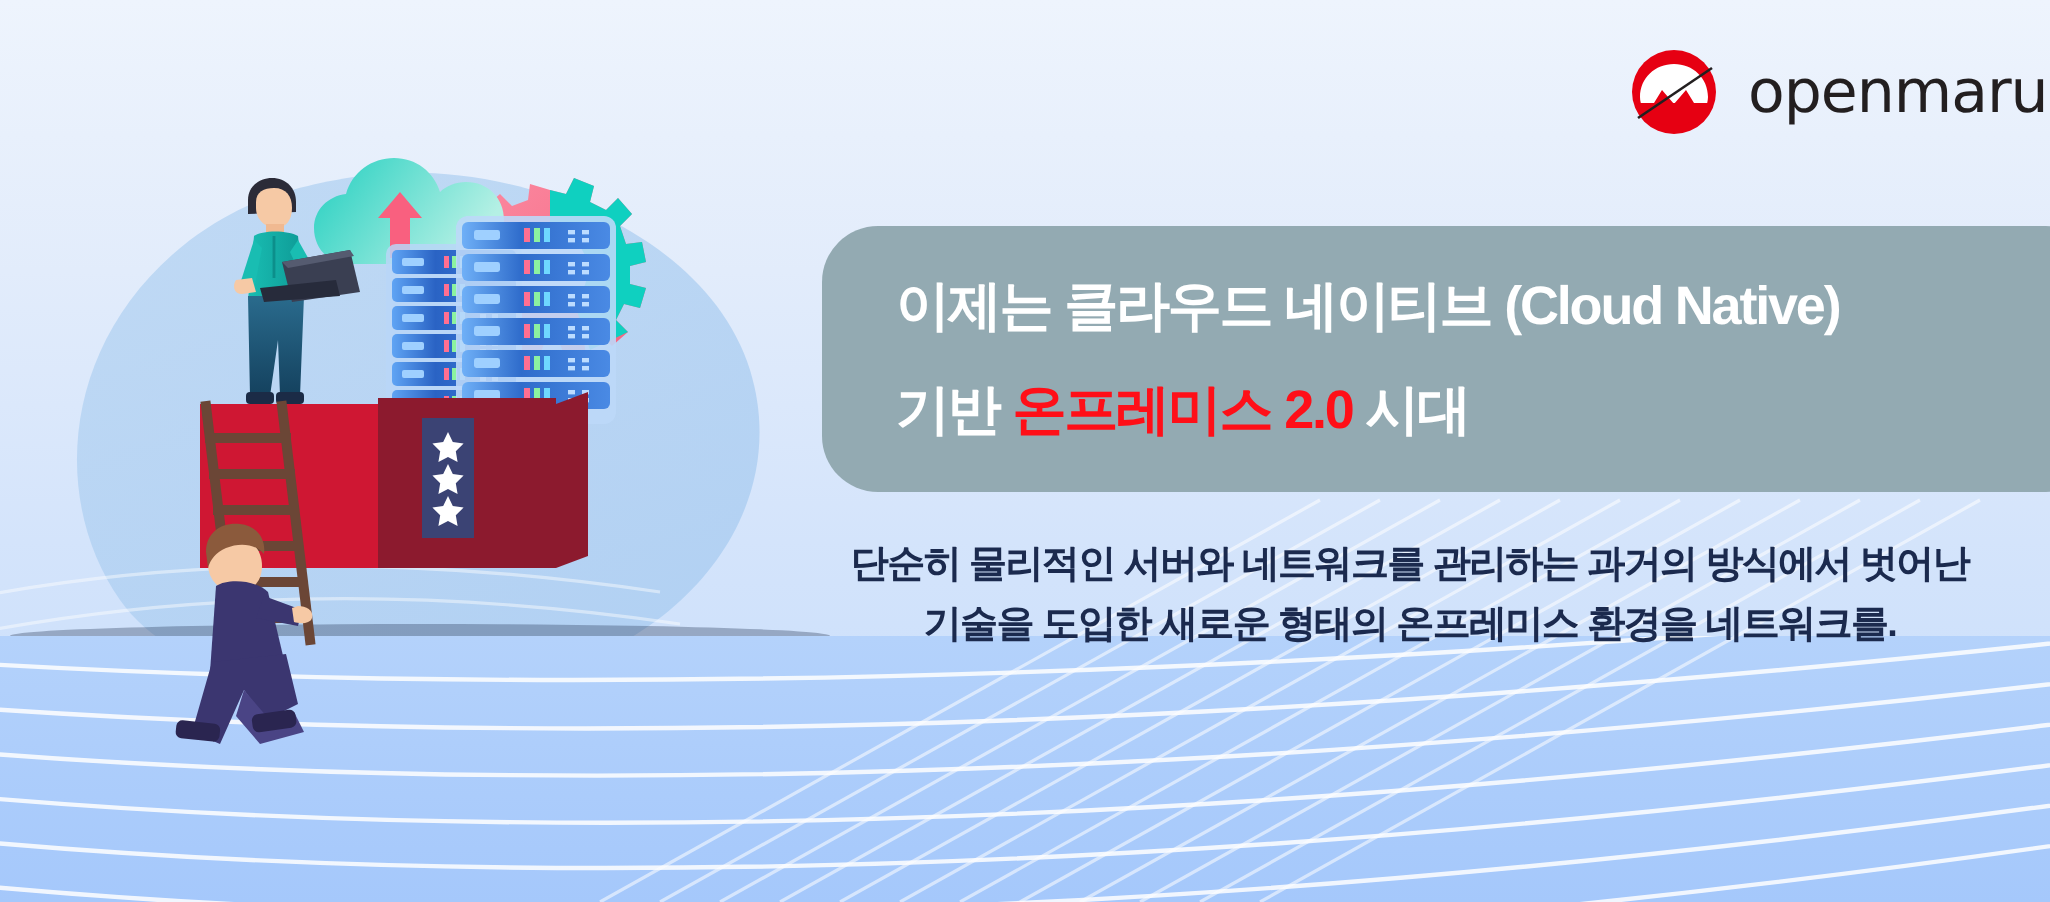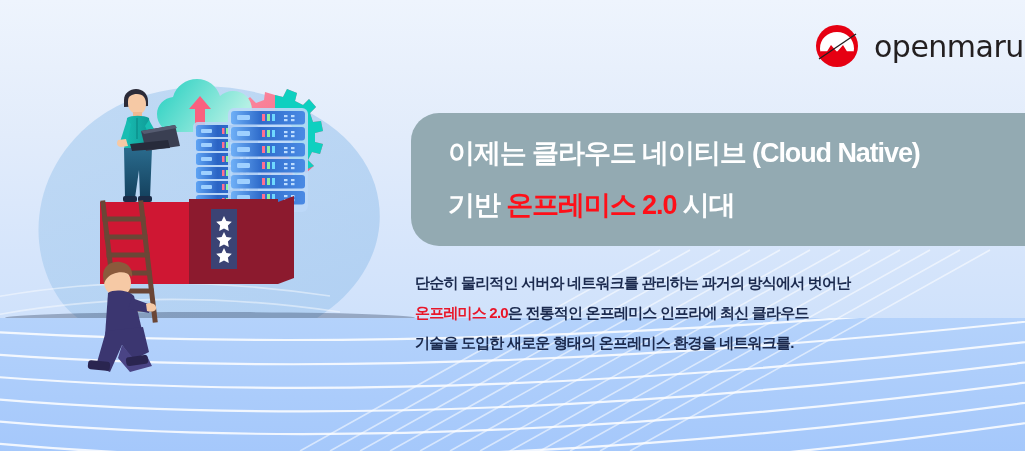--- a/index.html
+++ b/index.html
@@ -44,23 +44,23 @@
     letter-spacing: -1.1px;
     line-height: 52px;
     white-space: nowrap;
   }
   .hl-red { color: #ff0f18; font-weight: bold; }
 
   
   #body-copy {
     position: absolute;
     left: 415px; top: 268px; width: 580px;
-    text-align: left;
+    text-align: center;
     color: #1b2a4e;
-    font-size: 15px;
+    font-size: 19px;
     font-weight: bold;
     line-height: 30px;
     letter-spacing: -0.8px;
   }
   #body-copy .b-red { color: #e8162a; font-weight: bold; }
 </style>
 </head>
 <body>
 
 <div id="banner">
@@ -378,17 +378,16 @@
     <span id="logo-word">openmaru</span>
   </div>
 
   <div id="headline-box">
     <div class="headline-line">이제는 클라우드 네이티브 (Cloud Native)</div>
     <div class="headline-line"><span>기반 </span><span class="hl-red">온프레미스 2.0</span><span> 시대</span></div>
   </div>
 
   <div id="body-copy">
     <div>단순히 물리적인 서버와 네트워크를 관리하는 과거의 방식에서 벗어난</div>
-    <div><span class="b-red">온프레미스 2.0</span><span>은  전통적인 온프레미스 인프라에 최신 클라우드</span></div>
     <div>기술을 도입한 새로운 형태의 온프레미스 환경을 네트워크를.</div>
   </div>
 
 </div>
 
 </body></html>

